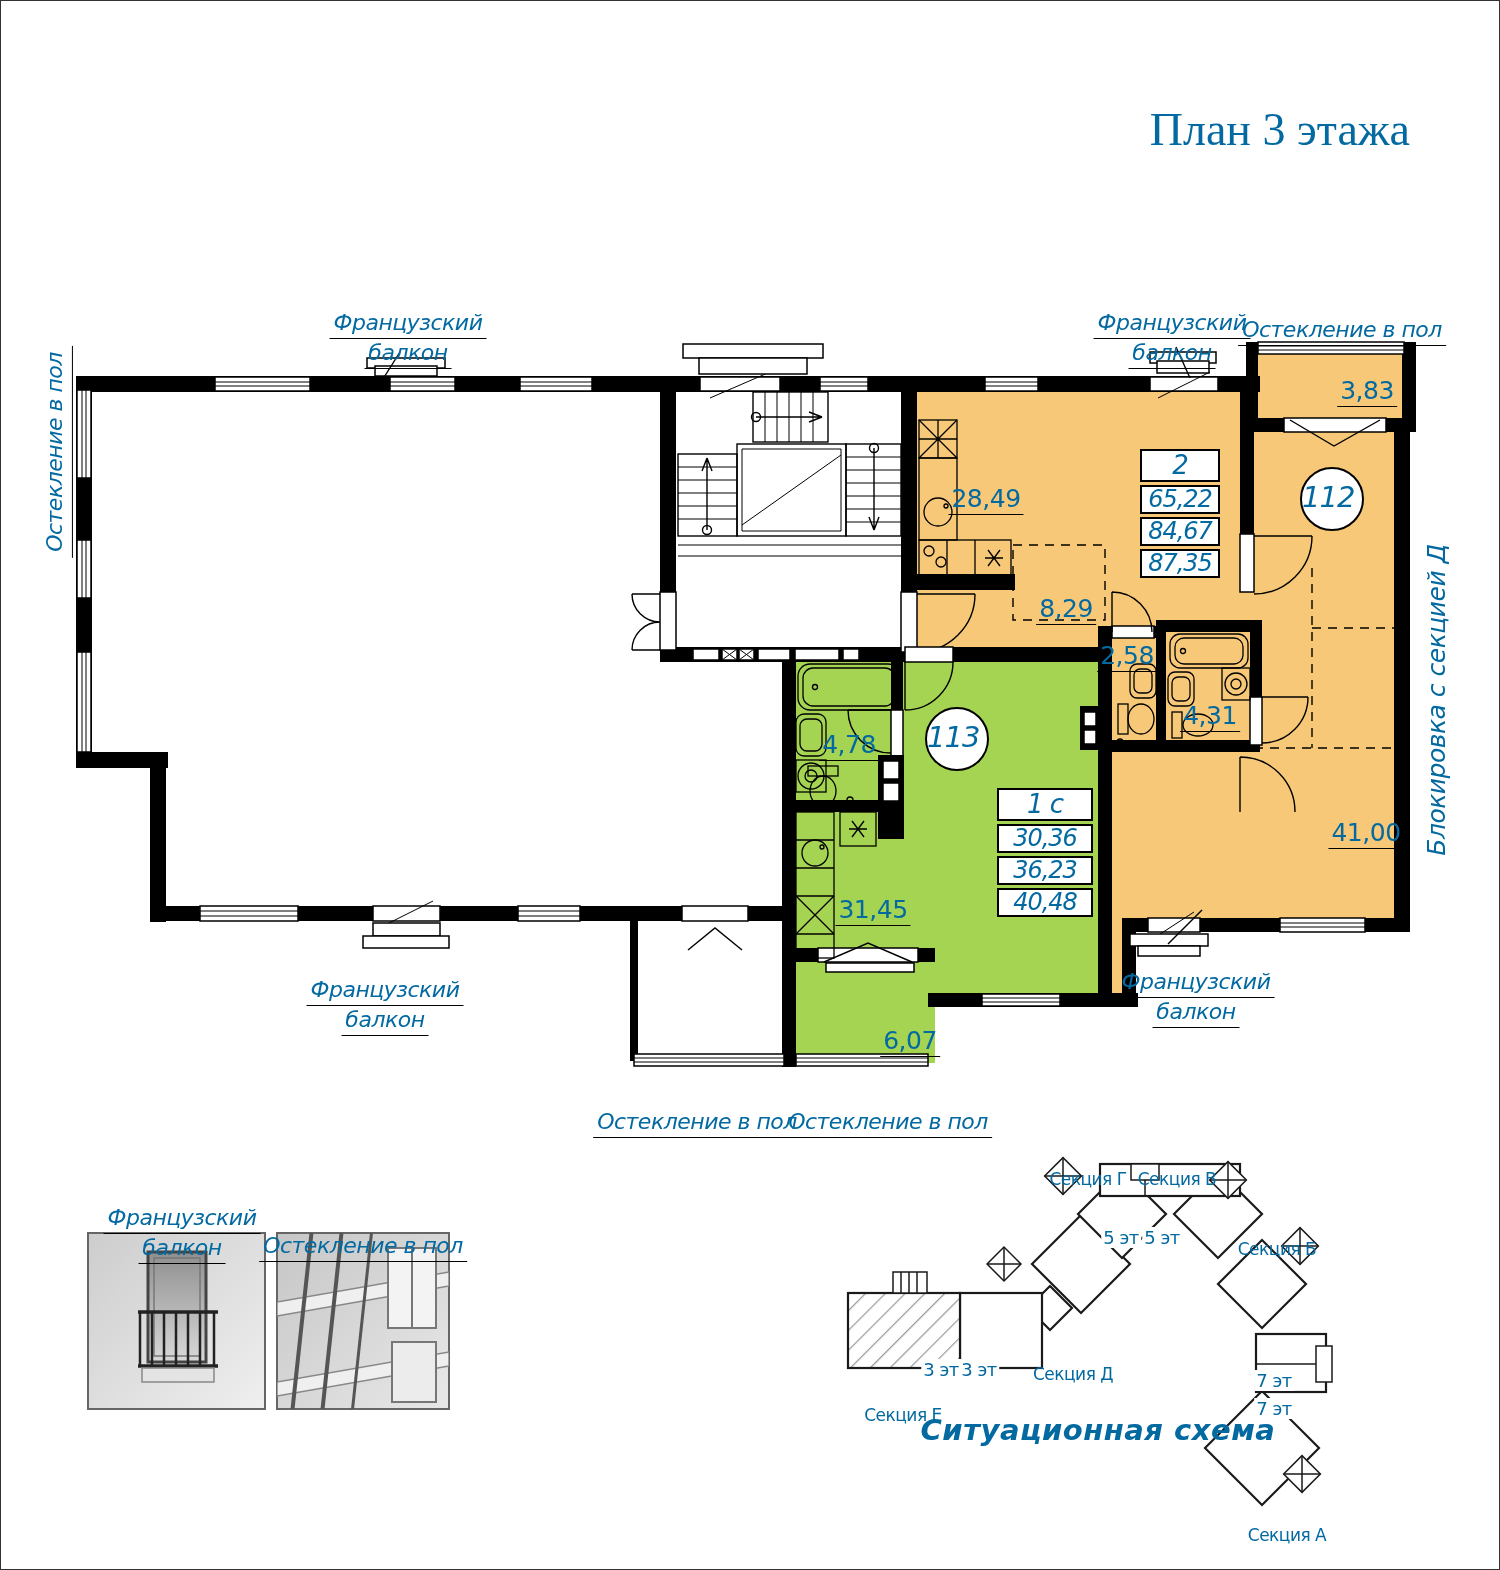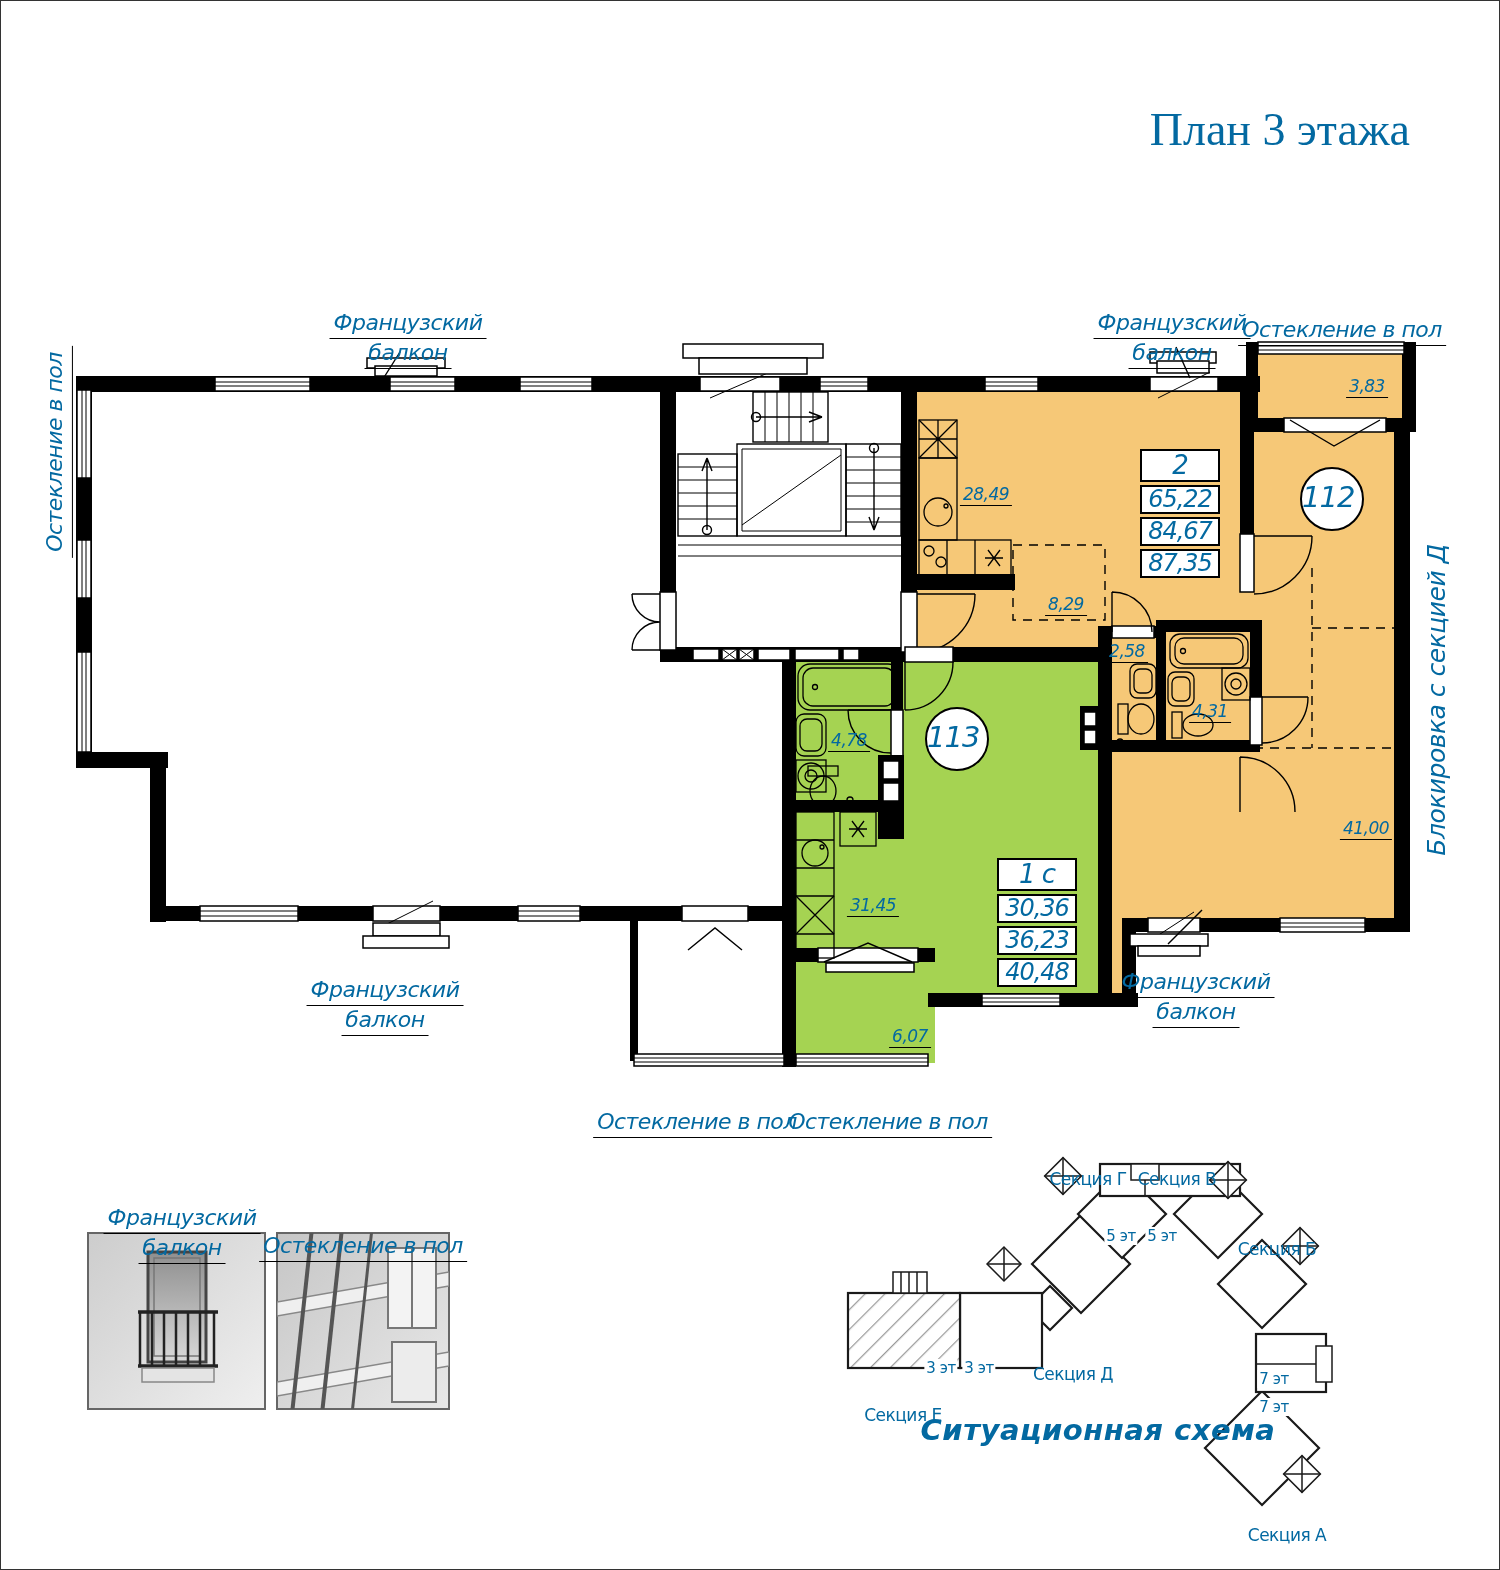--- a/index.html
+++ b/index.html
@@ -10,31 +10,31 @@
   
   .txt{position:absolute;white-space:nowrap;}
   .ctr{transform:translateX(-50%);margin-top:28px;}
   .title{right:90px;top:102px;text-align:right;font-family:"Liberation Serif",serif;
          font-size:46px;line-height:1.2;}
   .lbl{font-style:italic;font-size:22px;letter-spacing:-0.5px;text-align:center;line-height:1.28;}
   .lbl span{display:inline-block;border-bottom:1.6px solid #000;padding:0 4px 1px;}
   .vert{transform:translate(-50%,-50%) rotate(-90deg);transform-origin:center;}
   .vert span{display:inline-block;border-bottom:1.6px solid #000;padding:0 6px 3px;}
   .novline span{border-bottom:none;}
-  .area{font-style:italic;font-size:17px;letter-spacing:-0.5px;
+  .area{font-size:25px;letter-spacing:-0.5px;
         border-bottom:1.5px solid #000;padding:0 3px 1px;transform:translateX(-50%);}
   .circle{position:absolute;width:60px;height:60px;border:2.5px solid #000;border-radius:50%;
           background:#fff;font-style:italic;font-size:29px;line-height:56px;text-align:left;
           letter-spacing:-1px;}
   .tbl{position:absolute;}
   .tbl .tr{border:2px solid #000;background:#fff;text-align:center;font-style:italic;
            font-size:24px;letter-spacing:-1px;line-height:25px;margin-top:3px;}
   .tbl .t1{font-size:26px;line-height:29px;margin-top:0;}
   .schlbl{font-size:17px;letter-spacing:-0.5px;}
-  .schfloor{font-size:15px;background:#fff;padding:0 2px;letter-spacing:-0.5px;}
+  .schfloor{font-size:18px;background:#fff;padding:0 2px;letter-spacing:-0.5px;}
   .schtitle{font-size:29px;font-style:italic;font-weight:bold;letter-spacing:0.5px;}
 </style>
 </head>
 <body>
 
 <div class="canvas">
 
 <svg width="1500" height="1570" viewBox="0 0 1500 1570">
   <defs>
     <pattern id="hatch" width="14" height="14" patternUnits="userSpaceOnUse" patternTransform="rotate(-45)">
@@ -490,21 +490,21 @@
 
 <div class="circle" style="left:1300px;top:467px">112</div>
 <div class="circle" style="left:925px;top:707px">113</div>
 
 <div class="tbl" style="left:1140px;top:449px;width:80px">
   <div class="tr t1">2</div>
   <div class="tr">65,22</div>
   <div class="tr">84,67</div>
   <div class="tr">87,35</div>
 </div>
-<div class="tbl" style="left:997px;top:858px;width:80px">
+<div class="tbl" style="left:997px;top:788px;width:96px">
   <div class="tr t1">1 с</div>
   <div class="tr">30,36</div>
   <div class="tr">36,23</div>
   <div class="tr">40,48</div>
 </div>
 
 <div class="txt lbl ctr" style="left:182px;top:1176px">
   <span>Французский</span><br>
   <span>балкон</span>
 </div>

